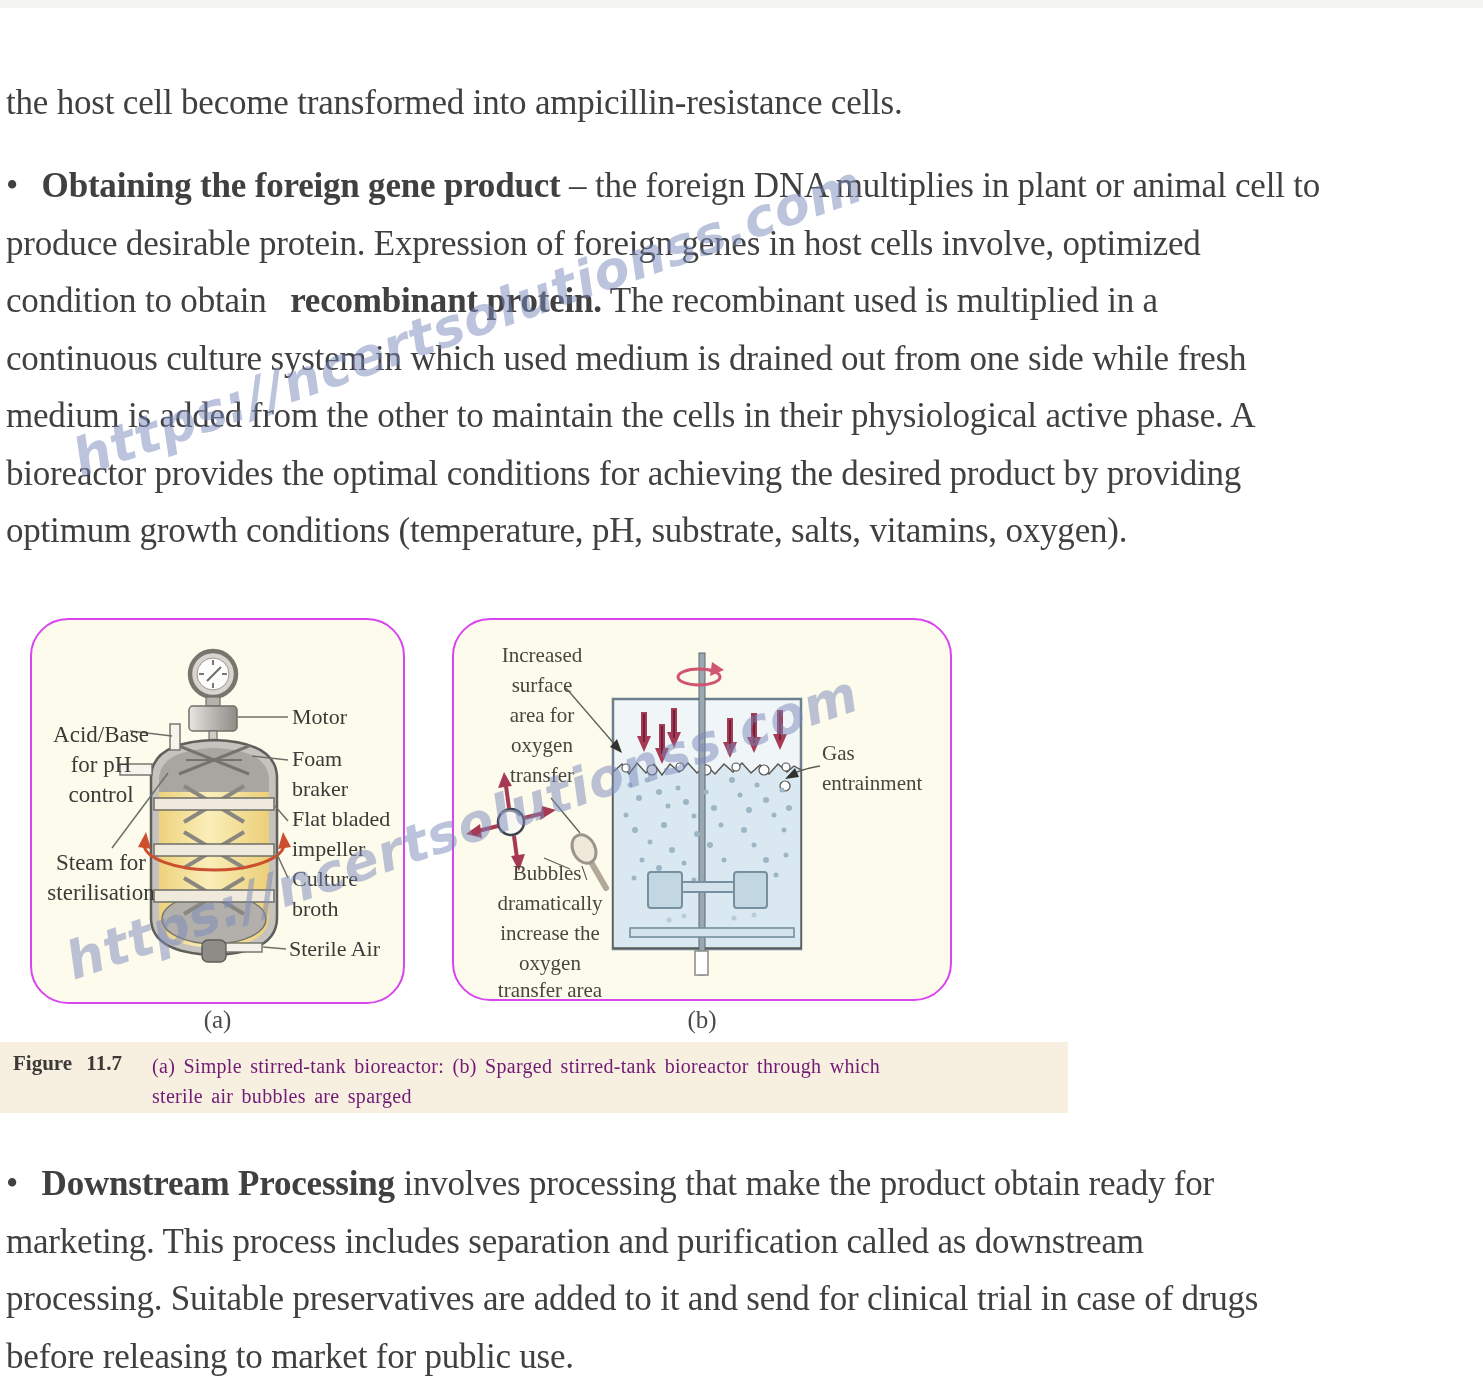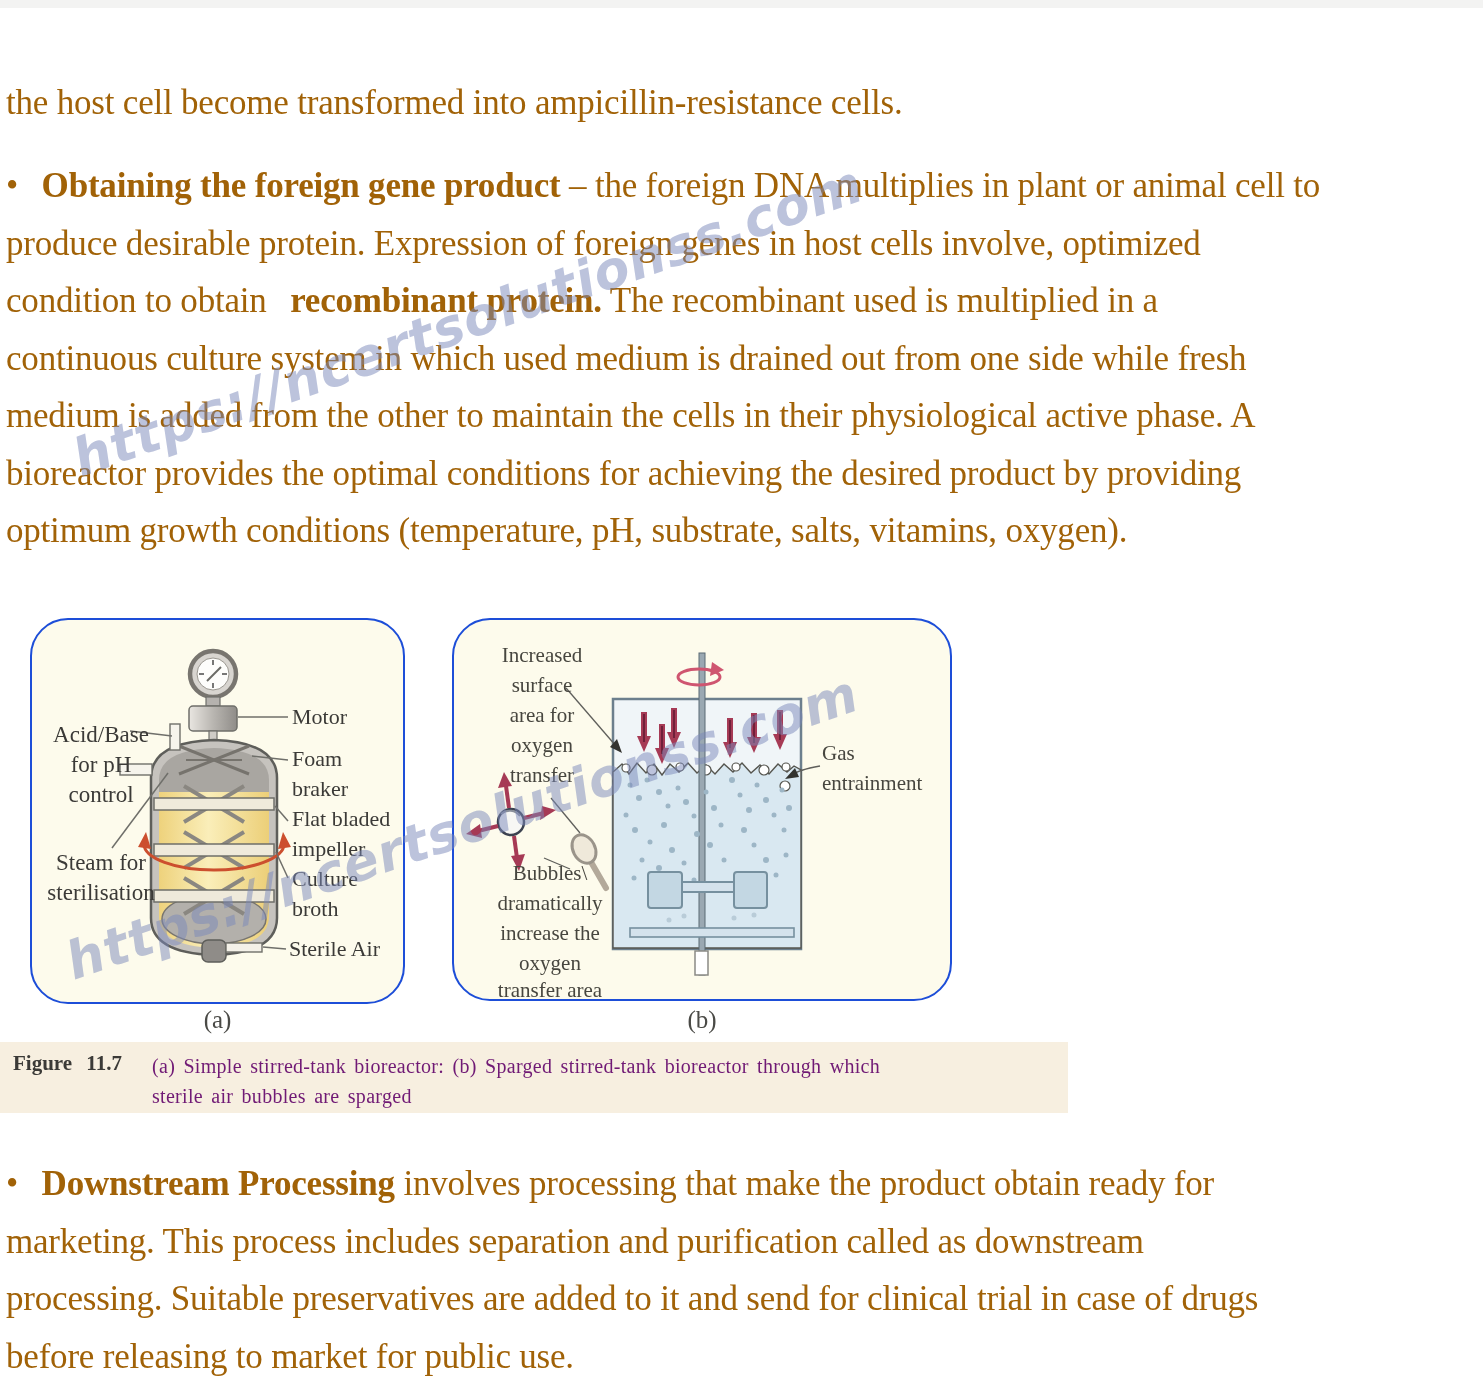--- a/index.html
+++ b/index.html
@@ -1,30 +1,30 @@
 <!DOCTYPE html>
 <html><head>
 <meta charset="utf-8">
 <style>
   html,body{margin:0;padding:0;background:#ffffff;}
   .page{position:relative;width:1483px;height:1377px;background:#ffffff;overflow:hidden;
         font-family:"Liberation Serif",serif;}
   .topstrip{position:absolute;left:0;top:0;width:100%;height:8px;background:#f3f3f2;}
 
   
-  .bodytext{position:absolute;left:6px;color:#a16207;font-size:35px;line-height:57.5px;
+  .bodytext{position:absolute;left:6px;color:#404040;font-size:35px;line-height:57.5px;
             letter-spacing:-0.2px;}
   .tline{white-space:nowrap;}
   .tline b{font-weight:bold;margin-left:15px;}
   #p1{top:74px;}
   #p2{top:157px;}
   #p3{top:1155px;}
 
   
-  .panel{position:absolute;top:618px;background:#fdfbec;border:2px solid #1d4ed8;
+  .panel{position:absolute;top:618px;background:#fdfbec;border:2px solid #d946ef;
          border-radius:38px;}
   #panelA{left:30px;width:371px;height:382px;}
   #panelB{left:452px;width:496px;height:379px;}
   .panel svg{position:absolute;left:0;top:0;}
   .subcap{position:absolute;top:1006px;font-size:25px;color:#4a4a46;text-align:center;}
   #capA{left:30px;width:375px;}
   #capB{left:452px;width:500px;}
 
   
   .capstrip{position:absolute;left:0;top:1042px;width:1068px;height:71px;background:#f7efe0;}

